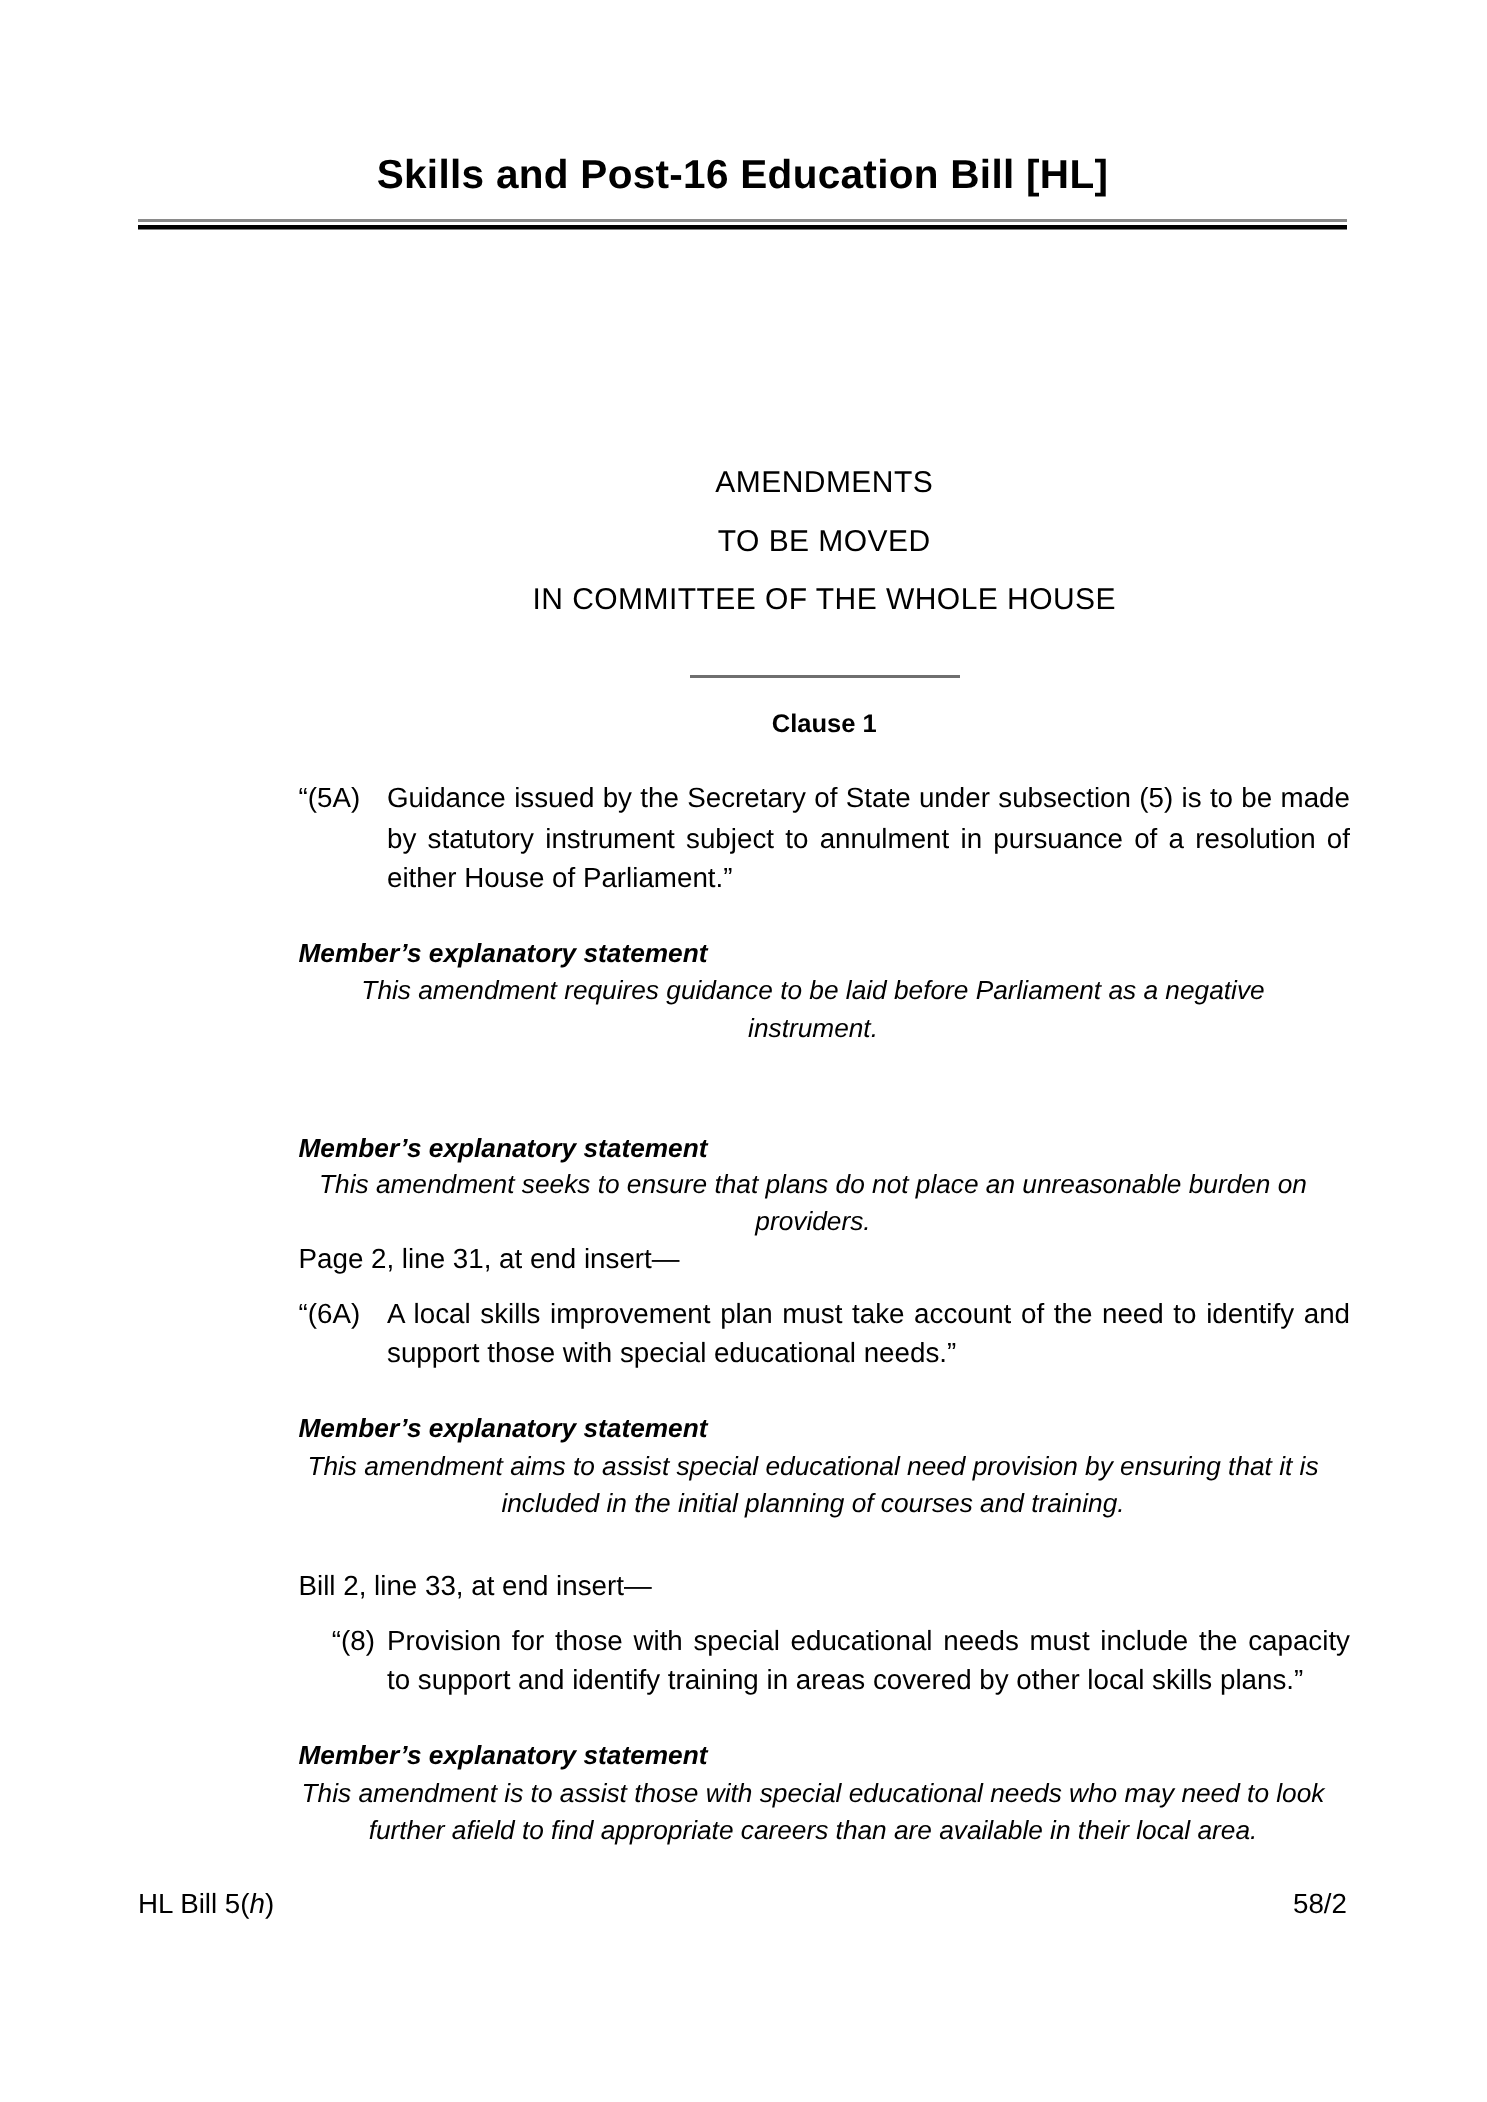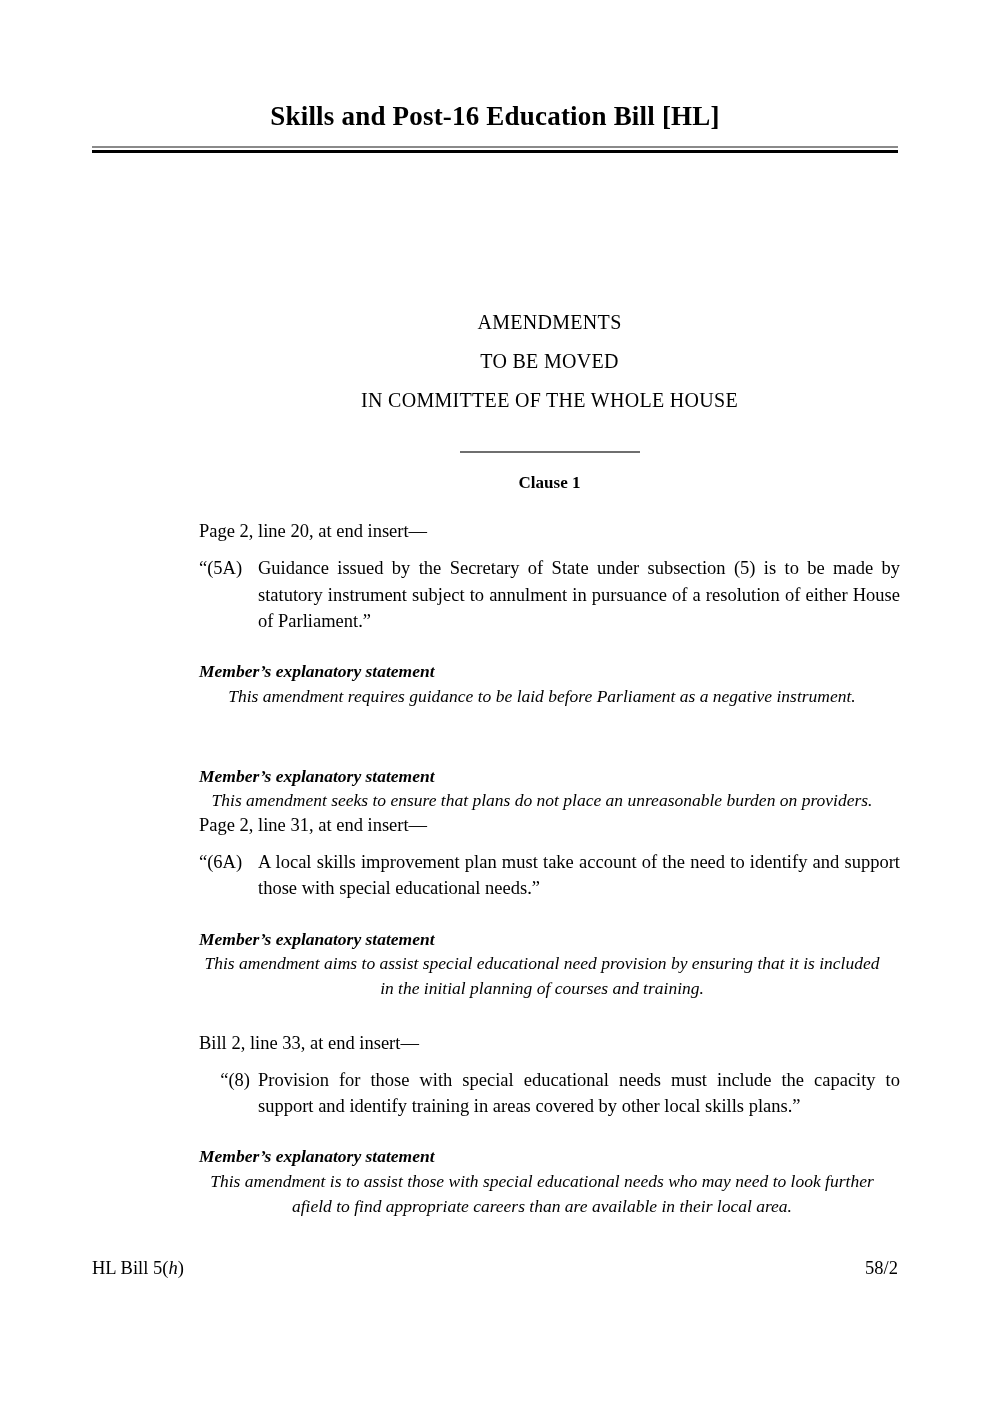--- a/index.html
+++ b/index.html
@@ -6,21 +6,21 @@
     margin: 0;
     padding: 0;
     background: #ffffff;
   }
   .page {
     position: relative;
     width: 991px;
     height: 1401px;
     background: #ffffff;
     margin: 0 auto;
-    font-family: Liberation Serif, serif;
+    font-family: Liberation Sans, sans-serif;
     color: #000000;
     overflow: hidden;
   }
 
   
   .title-block {
     position: absolute;
     left: 92px;
     top: 100px;
     width: 806px;
@@ -185,21 +185,20 @@
     <div class="divider-wrap">
       <span class="divider-rule"></span>
     </div>
   </div>
 
   <div class="body-col">
 
     <div class="clause-heading">Clause 1</div>
 
 
-    <div class="page-line">Page 2, line 20, at end insert—</div>
     <div class="amendment">
       <span class="marker">“(5A)</span>
       <span class="atext">Guidance issued by the Secretary of State under subsection (5) is to be made by statutory instrument subject to annulment in pursuance of a resolution of either House of Parliament.”</span>
     </div>
     <div class="stmt-block">
       <div class="stmt-title">Member’s explanatory statement</div>
       <div class="stmt-text">This amendment requires guidance to be laid before Parliament as a negative instrument.</div>
     </div>
 
     <div class="gap-after-stmt"></div>

